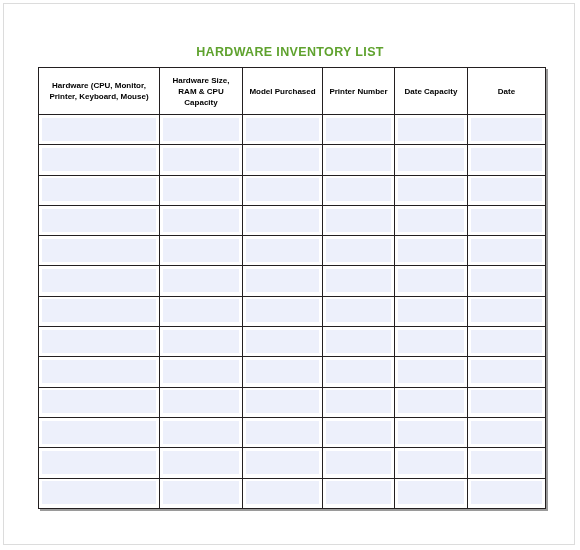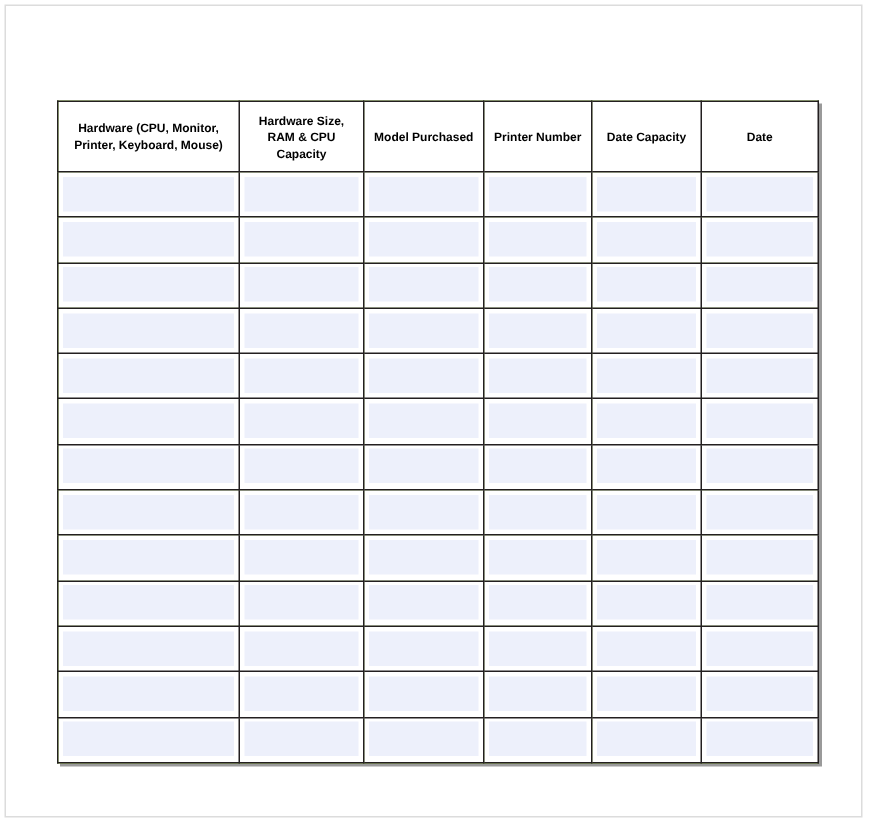--- a/index.html
+++ b/index.html
@@ -46,21 +46,21 @@
     top: 63px;
     width: 507px;
   }
 
   table.inventory {
     border-collapse: collapse;
     table-layout: fixed;
     width: 507px;
     border: 1.5px solid #231f20;
     box-shadow: 2px 2px 0 0 #9a9a9a;
-    background: #bef264;
+    background: #eab308;
   }
 
   table.inventory th,
   table.inventory td {
     border: 1px solid #231f20;
     padding: 0;
     margin: 0;
   }
 
   table.inventory thead th {
@@ -105,20 +105,21 @@
   .col-model      { width: 80px; }
   .col-serial     { width: 72px; }
   .col-date       { width: 73px; }
   .col-cost       { width: 78px; }
 </style>
 </head>
 <body>
 
 <div class="page">
 
+  <div class="doc-title">HARDWARE INVENTORY LIST</div>
 
   <div class="table-wrap">
     <table class="inventory">
       <colgroup>
         <col class="col-hardware">
         <col class="col-size">
         <col class="col-model">
         <col class="col-serial">
         <col class="col-date">
         <col class="col-cost">

